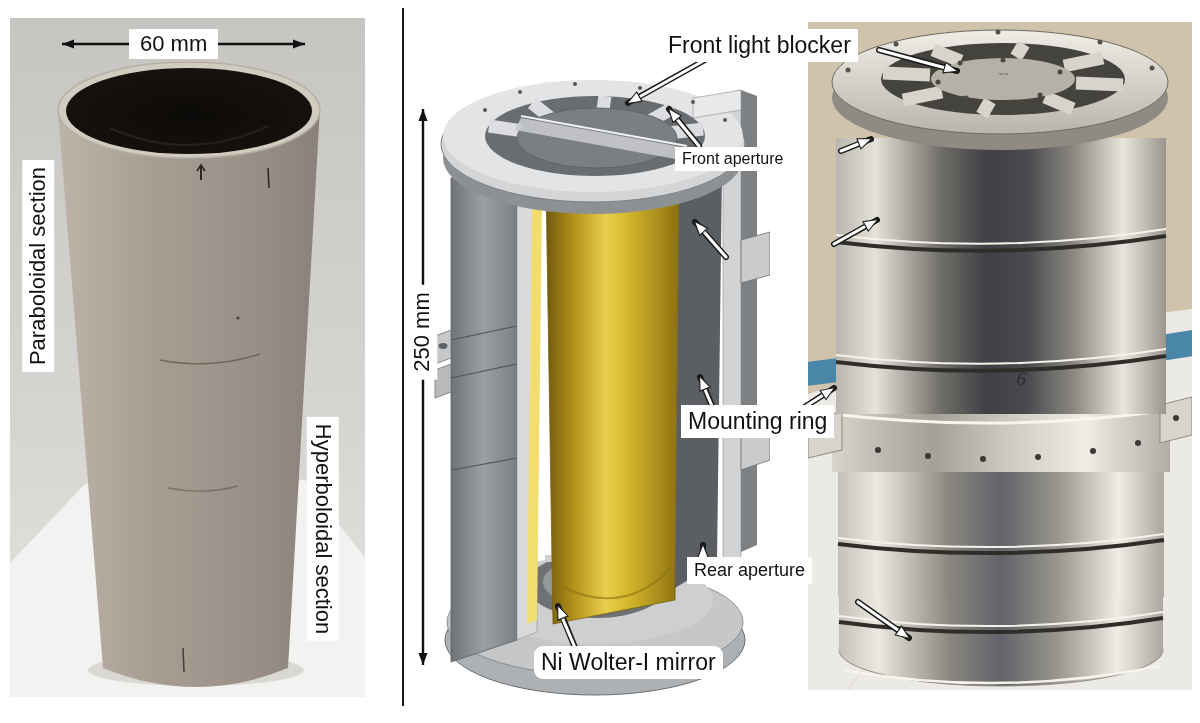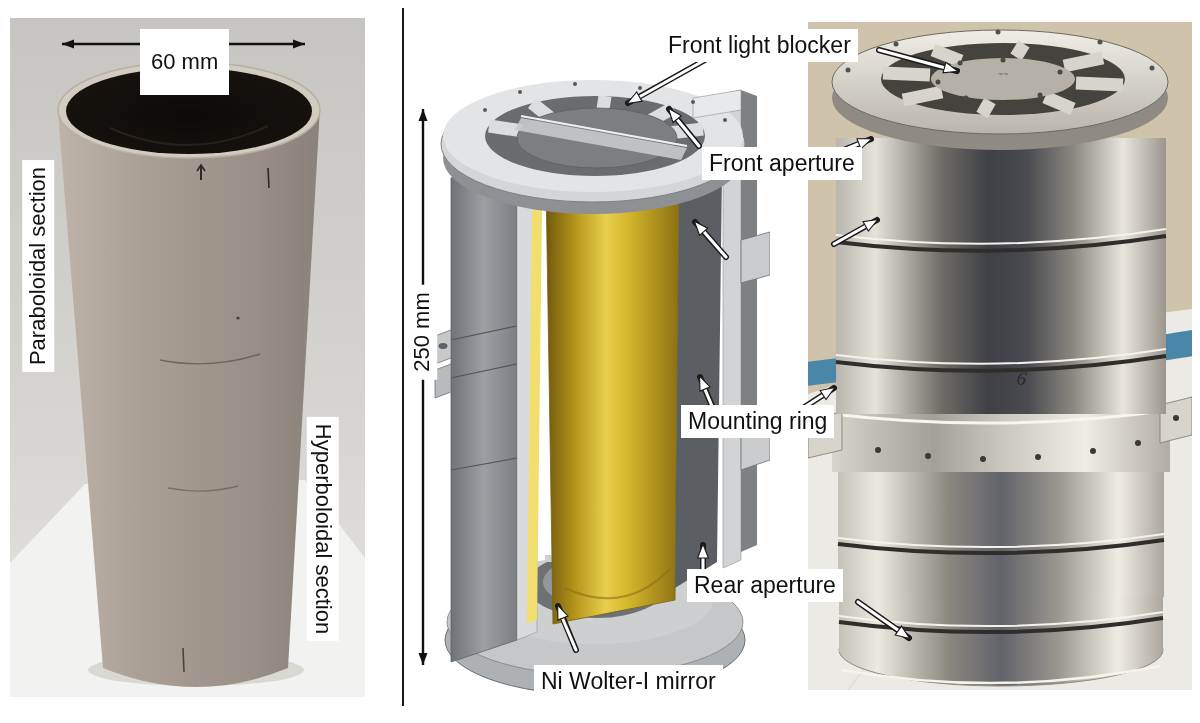--- a/index.html
+++ b/index.html
@@ -303,23 +303,23 @@
         <line class="w" x1="858" y1="602" x2="905" y2="635"></line>
       <path class="head" d="M1,0 L-13,5.4 L-13,-5.4 Z" transform="translate(909,638) rotate(35.2)"></path>
     </g>
     <g class="warrow">
       <line class="o" x1="576" y1="650" x2="558" y2="606"></line>
         <line class="w" x1="576" y1="650" x2="559" y2="610"></line>
       <path class="head" d="M1,0 L-13,5.4 L-13,-5.4 Z" transform="translate(558,606) rotate(-112.3)"></path>
     </g>
   </svg>
 
-  <div class="label" style="left:140px;top:29px;padding:19px 11px;">60 mm</div>
+  <div class="label" style="left:129px;top:29px;padding:1px 11px;">60 mm</div>
   <div class="label rot" style="left:38px;top:266px;">Paraboloidal section</div>
   <div class="label rotcw" style="left:323px;top:529px;">Hyperboloidal section</div>
   <div class="label rot" style="left:422px;top:332px;padding:1px 8px;">250 mm</div>
   <div class="label" style="left:661px;top:29px;font-size:23px;text-align:right;">Front light blocker</div>
-  <div class="label" style="left:675px;top:147px;font-size:23px;margin-left:27px;">Front aperture</div>
+  <div class="label" style="left:675px;top:147px;font-size:16px;">Front aperture</div>
   <div class="label" style="left:681px;top:405px;font-size:23px;">Mounting ring</div>
-  <div class="label" style="left:687px;top:569px;font-size:23px;">Rear aperture</div>
-  <div class="label" style="left:534px;top:665px;font-size:23px;">Ni Wolter-I mirror</div>
+  <div class="label" style="left:687px;top:557px;font-size:18px;">Rear aperture</div>
+  <div class="label" style="left:534px;top:646px;font-size:23px;border-radius:9px;">Ni Wolter-I mirror</div>
 
 </div>
 
 </body></html>

